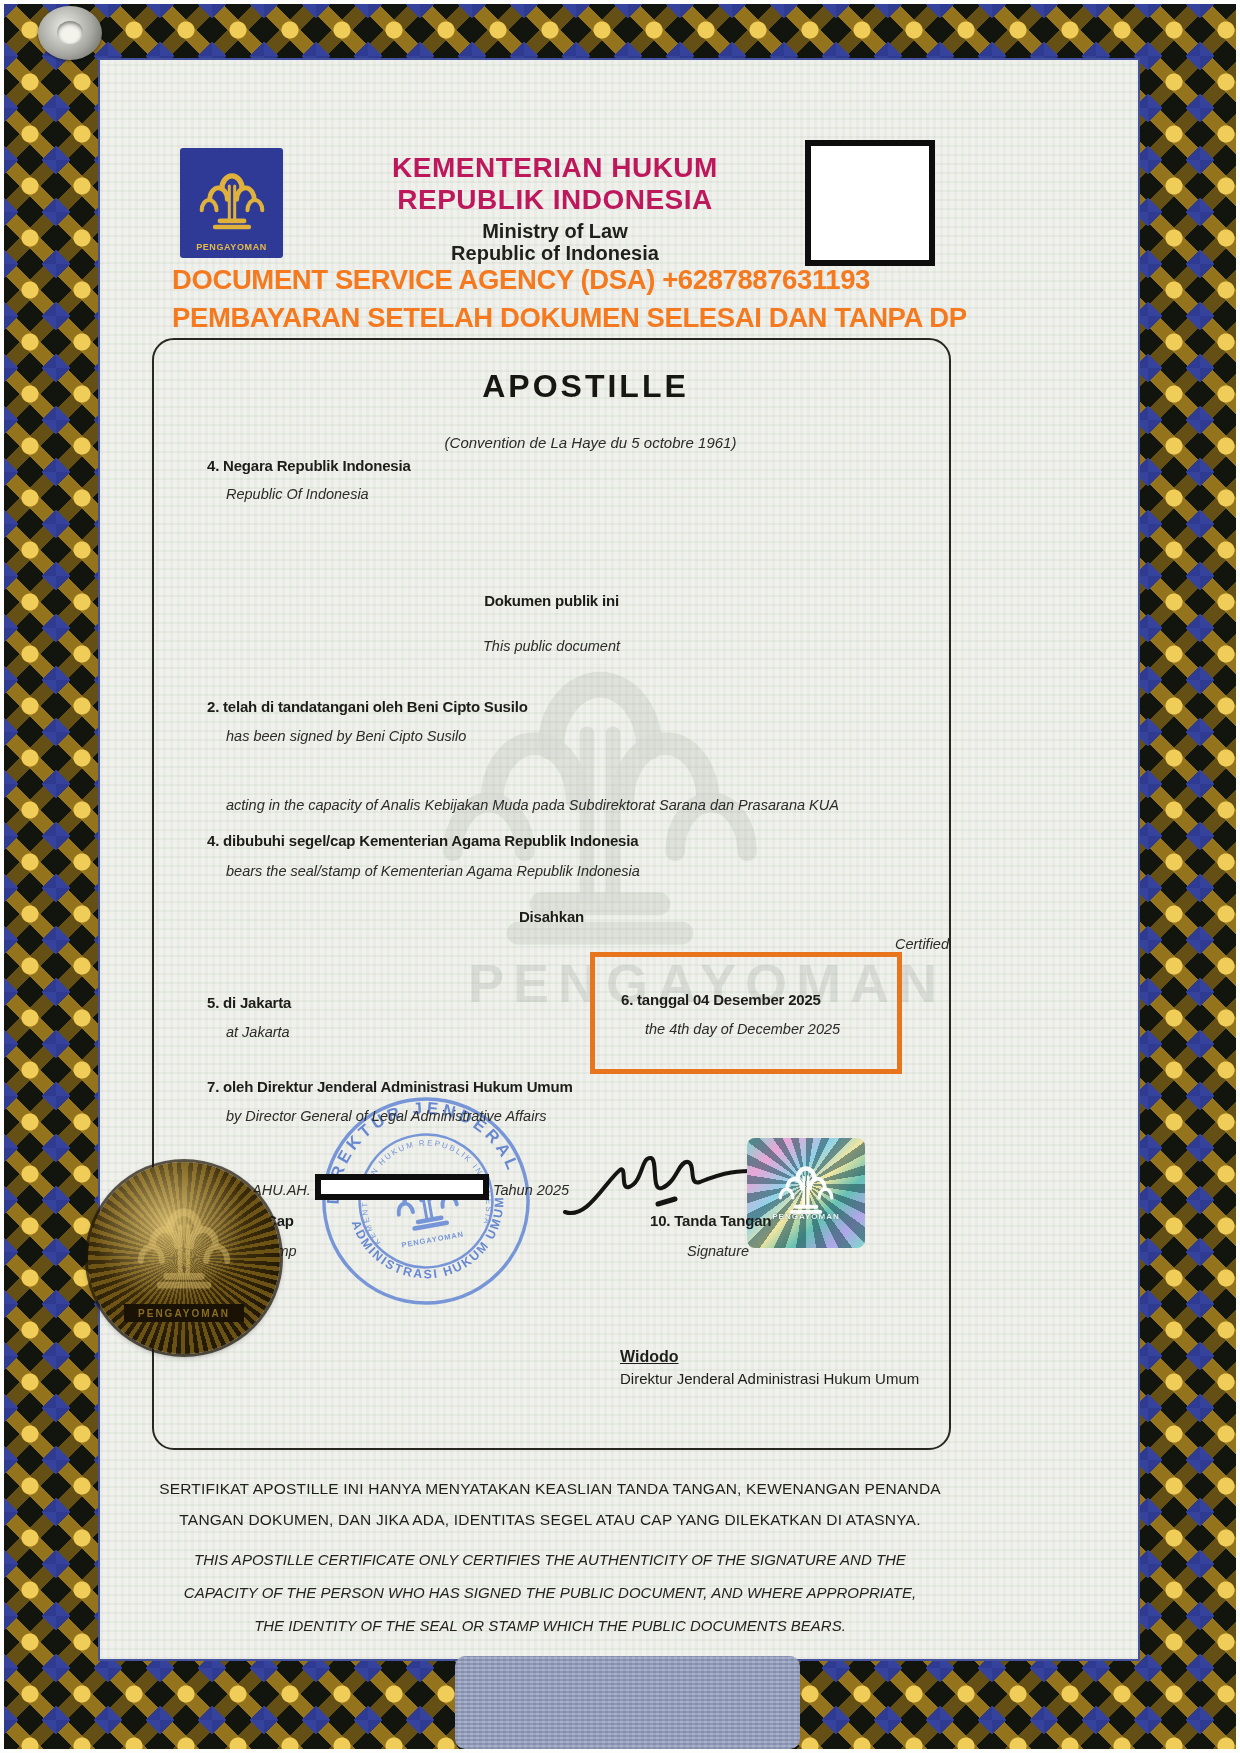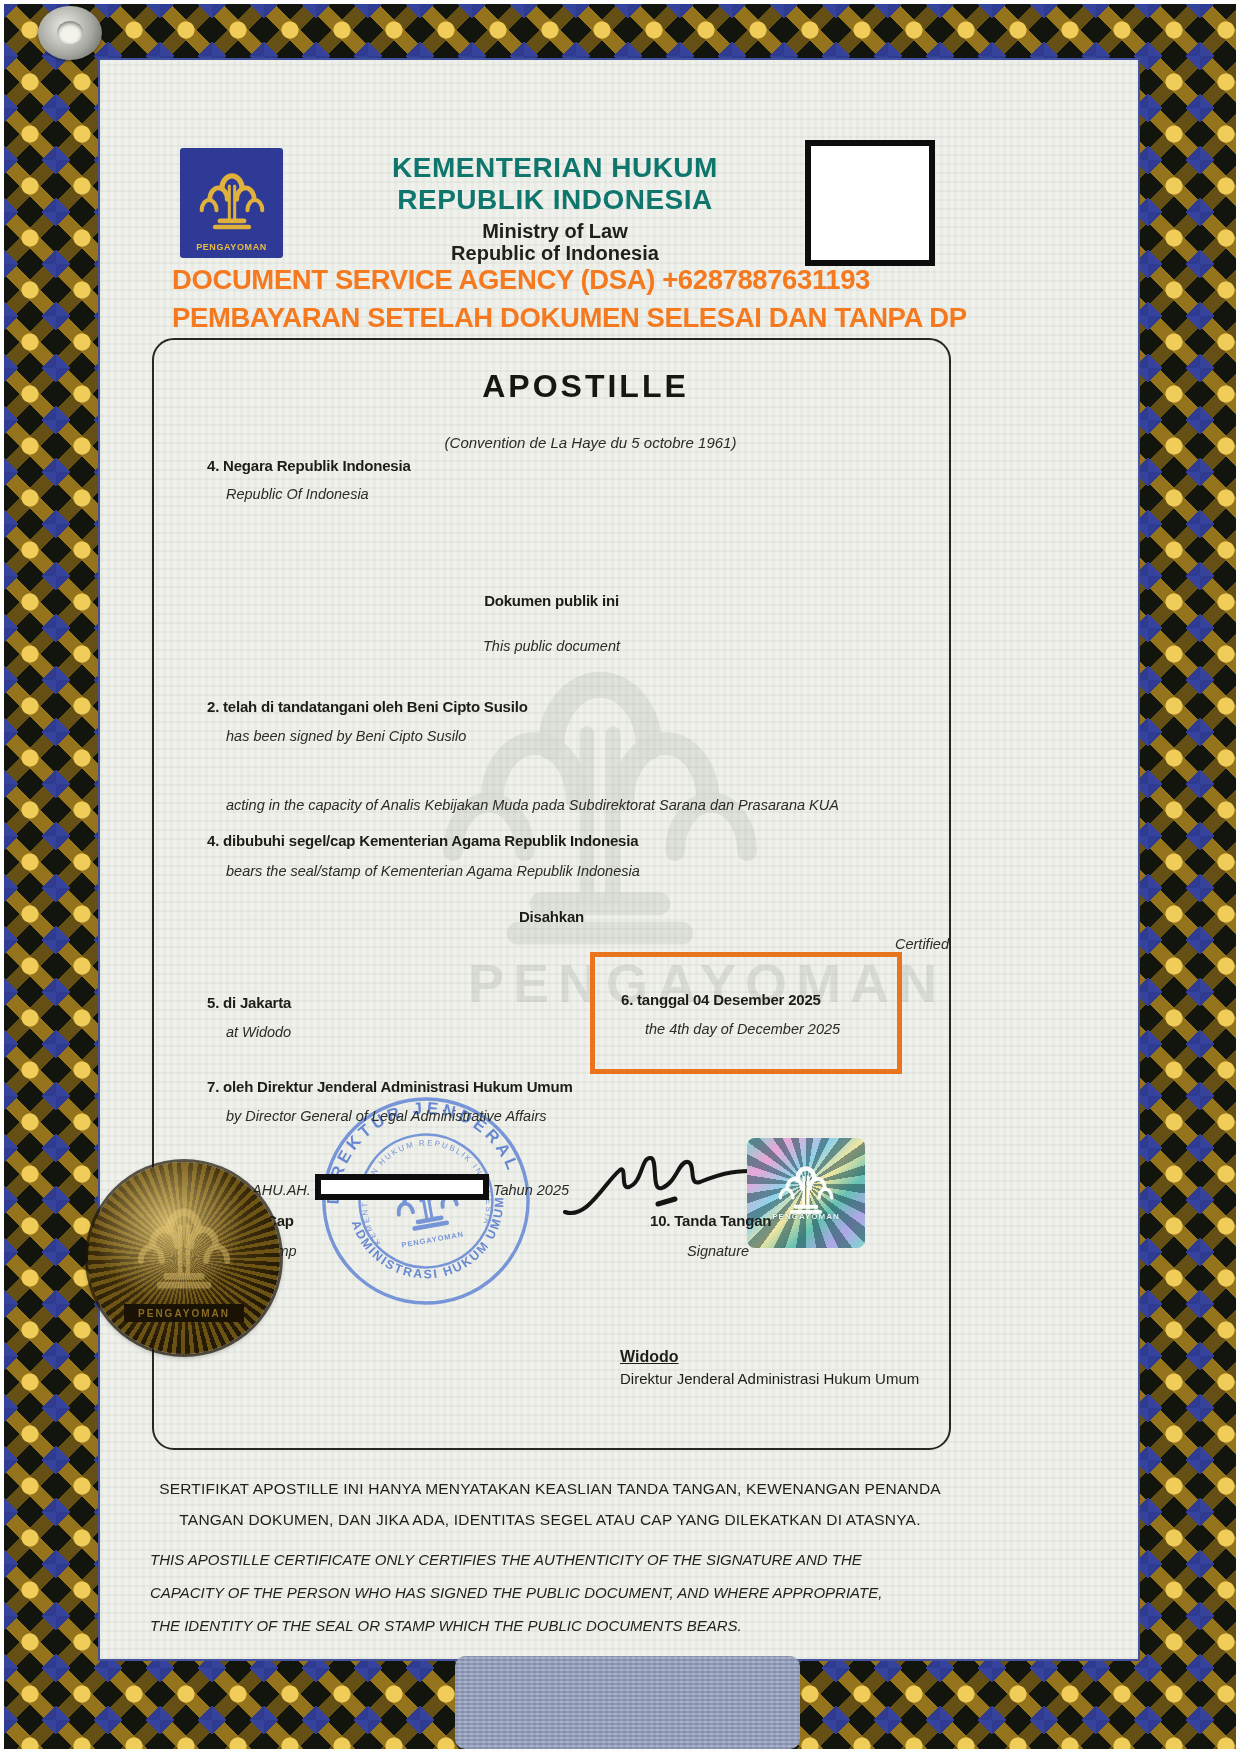--- a/index.html
+++ b/index.html
@@ -21,21 +21,21 @@
     background-image:
       repeating-linear-gradient(0deg,rgba(110,125,105,.07) 0 2px,rgba(0,0,0,0) 2px 9px),
       repeating-linear-gradient(90deg,rgba(110,125,105,.05) 0 3px,rgba(0,0,0,0) 3px 7px);}
   .grommet{position:absolute;left:38px;top:6px;width:64px;height:54px;z-index:7;border-radius:50%;
     background:radial-gradient(circle at 42% 40%,#eeeee8,#a8a8a2 55%,#71716b 85%,#4c4c48);
     box-shadow:0 1px 3px rgba(0,0,0,.5);}
   .grommet::after{content:"";position:absolute;left:19px;top:15px;width:26px;height:23px;border-radius:50%;
     background:#f3f3ec;box-shadow:inset 0 2px 4px rgba(0,0,0,.55);}
 
   
-  .hline1{position:absolute;z-index:4;font-size:28px;font-weight:700;letter-spacing:.5px;color:#0f766e;text-align:center;width:450px;}
+  .hline1{position:absolute;z-index:4;font-size:28px;font-weight:700;letter-spacing:.5px;color:#be185d;text-align:center;width:450px;}
   .hline2{position:absolute;z-index:4;font-size:20px;font-weight:700;color:#1f1f1c;text-align:center;width:450px;}
   .orange{position:absolute;z-index:5;font-size:27.5px;font-weight:700;letter-spacing:-.4px;color:#F4791F;white-space:nowrap;}
   .idl{position:absolute;z-index:4;font-size:15px;font-weight:700;letter-spacing:-.2px;color:#1c1c18;white-space:nowrap;}
   .idl.long{font-size:13.8px;letter-spacing:-.3px;}
   .enl{position:absolute;z-index:4;font-size:14.5px;font-style:italic;color:#2b2b27;white-space:nowrap;}
   .centered{left:0;width:100%;text-align:center;}
   .title{position:absolute;z-index:4;left:0;width:100%;text-align:center;font-size:32px;font-weight:700;letter-spacing:3px;color:#16161-2;color:#161612;}
   .subtitle{position:absolute;z-index:4;left:0;width:100%;text-align:center;font-size:15px;font-style:italic;color:#2b2b27;}
 
   
@@ -74,21 +74,21 @@
   .holo{position:absolute;left:593px;top:798px;width:118px;height:110px;border-radius:8px;overflow:hidden;
     background:linear-gradient(135deg,#7fd8cc,#e9a6d8 18%,#8fd3e8 38%,#f2e6a0 52%,#66c2b5 68%,#b0a6e8 84%,#7fd8cc);}
   .holo .rays{position:absolute;inset:0;background:repeating-conic-gradient(from 0deg at 50% 42%,rgba(18,64,74,.5) 0 9deg,rgba(0,0,0,0) 9deg 18deg);}
   .holo svg.emb{position:absolute;left:29px;top:14px;width:60px;height:64px;}
   .holo .cap{position:absolute;left:0;width:100%;top:74px;text-align:center;font-size:8px;font-weight:700;letter-spacing:1px;color:rgba(255,255,255,.9);text-shadow:0 0 2px rgba(0,60,70,.6);}
   .sig{position:absolute;left:403px;top:800px;width:240px;height:100px;}
 
   
   .footwrap{position:absolute;left:150px;top:0;width:800px;z-index:4;}
   .fid{position:absolute;left:0;width:100%;text-align:center;font-size:15.5px;letter-spacing:.2px;color:#1e1e1a;white-space:nowrap;}
-  .fen{position:absolute;left:0;width:100%;font-size:15px;font-style:italic;color:#22221e;white-space:nowrap;}
+  .fen{position:absolute;left:0;width:100%;text-align:center;font-size:15px;font-style:italic;color:#22221e;white-space:nowrap;}
 
   .blur-bottom{position:absolute;left:455px;top:1656px;width:345px;height:93px;z-index:6;border-radius:10px;
     background-color:#a9b2cd;
     background-image:repeating-linear-gradient(0deg,rgba(70,80,110,.28) 0 2px,rgba(0,0,0,0) 2px 4px),
                      repeating-linear-gradient(90deg,rgba(120,130,160,.25) 0 3px,rgba(0,0,0,0) 3px 6px);}
 
   .signer-name{position:absolute;z-index:4;font-size:16px;font-weight:700;color:#1d1d19;text-decoration:underline;}
   .signer-title{position:absolute;z-index:4;font-size:15px;color:#1d1d19;white-space:nowrap;}
 </style>
 </head>
@@ -162,21 +162,21 @@
 
     <div class="idl centered" style="top:568px;">Disahkan</div>
     <div class="enl centered" style="top:596px;text-align:right;">Certified</div>
 
     <div class="obox">
       <div class="idl" style="left:26px;top:34px;">6. tanggal 04 Desember 2025</div>
       <div class="enl" style="left:50px;top:64px;">the 4th day of December 2025</div>
     </div>
 
     <div class="idl" style="left:53px;top:654px;">5. di Jakarta</div>
-    <div class="enl" style="left:72px;top:684px;">at Widodo</div>
+    <div class="enl" style="left:72px;top:684px;">at Jakarta</div>
 
     <div class="idl" style="left:53px;top:738px;">7. oleh Direktur Jenderal Administrasi Hukum Umum</div>
     <div class="enl" style="left:72px;top:768px;">by Director General of Legal Administrative Affairs</div>
 
     <div class="enl" style="left:72px;top:834px;">
       <span>No. AHU.AH.</span>
       <span class="redact8" style="width:162px;"></span>
       <span>Tahun 2025</span>
     </div>
 

